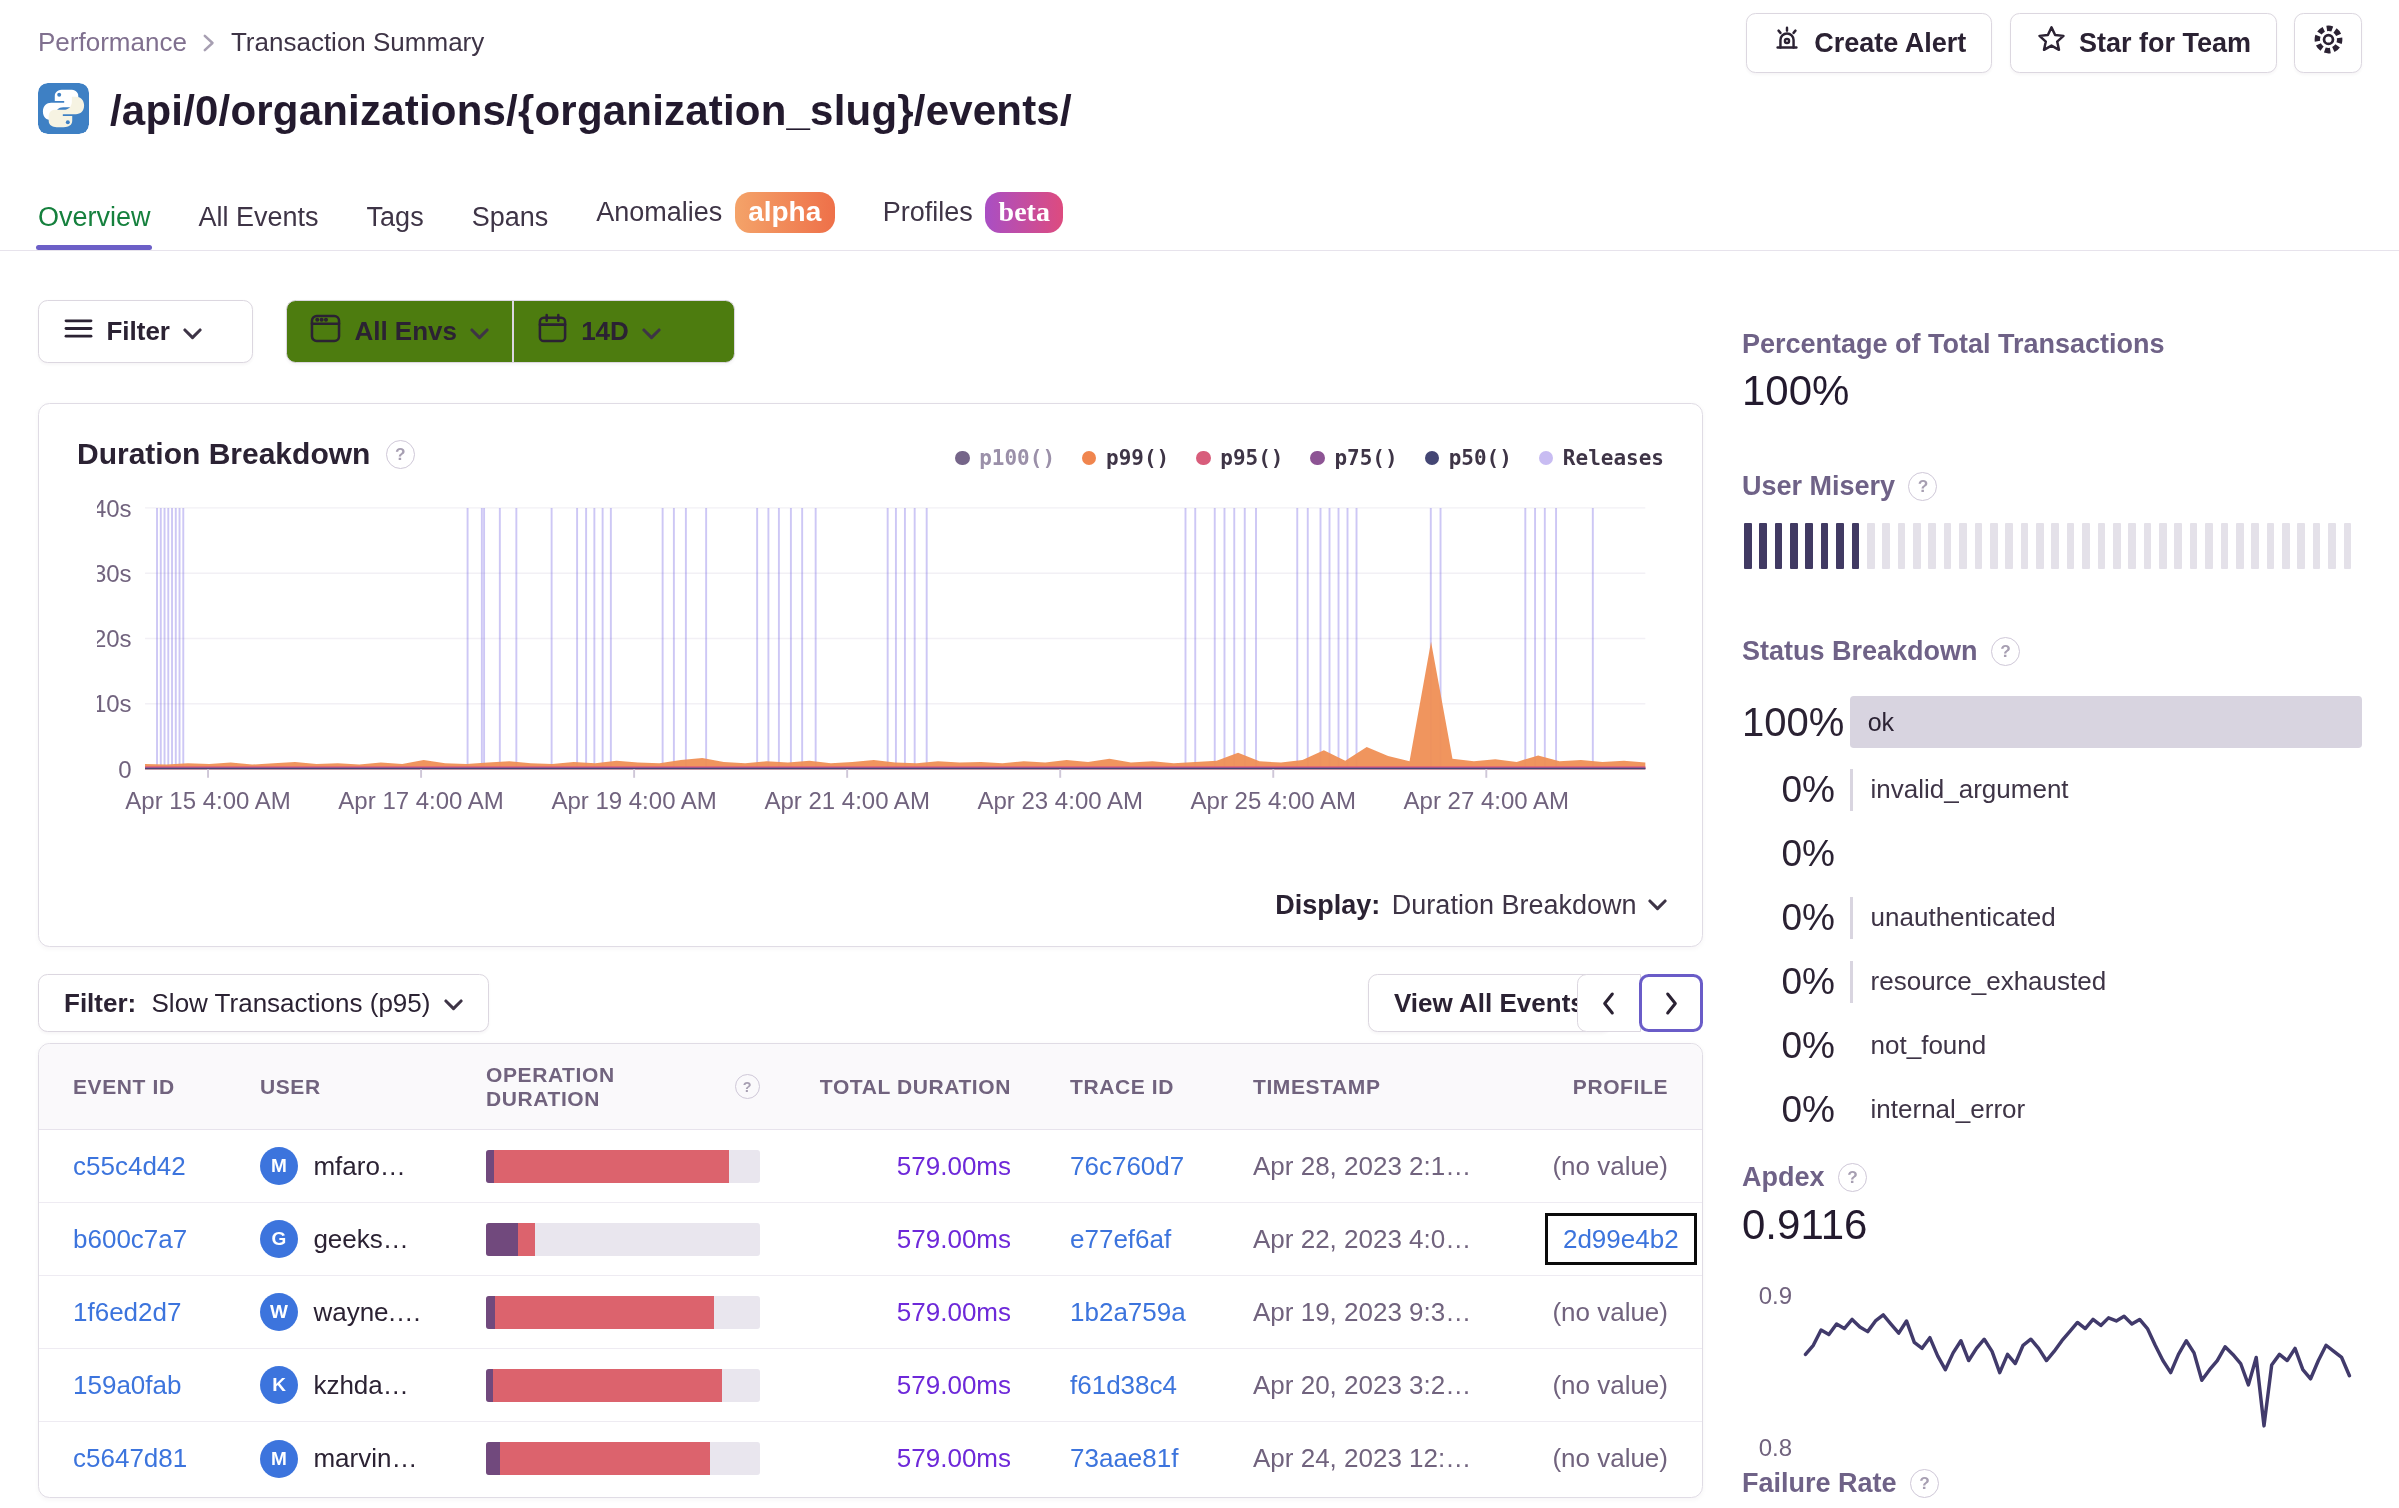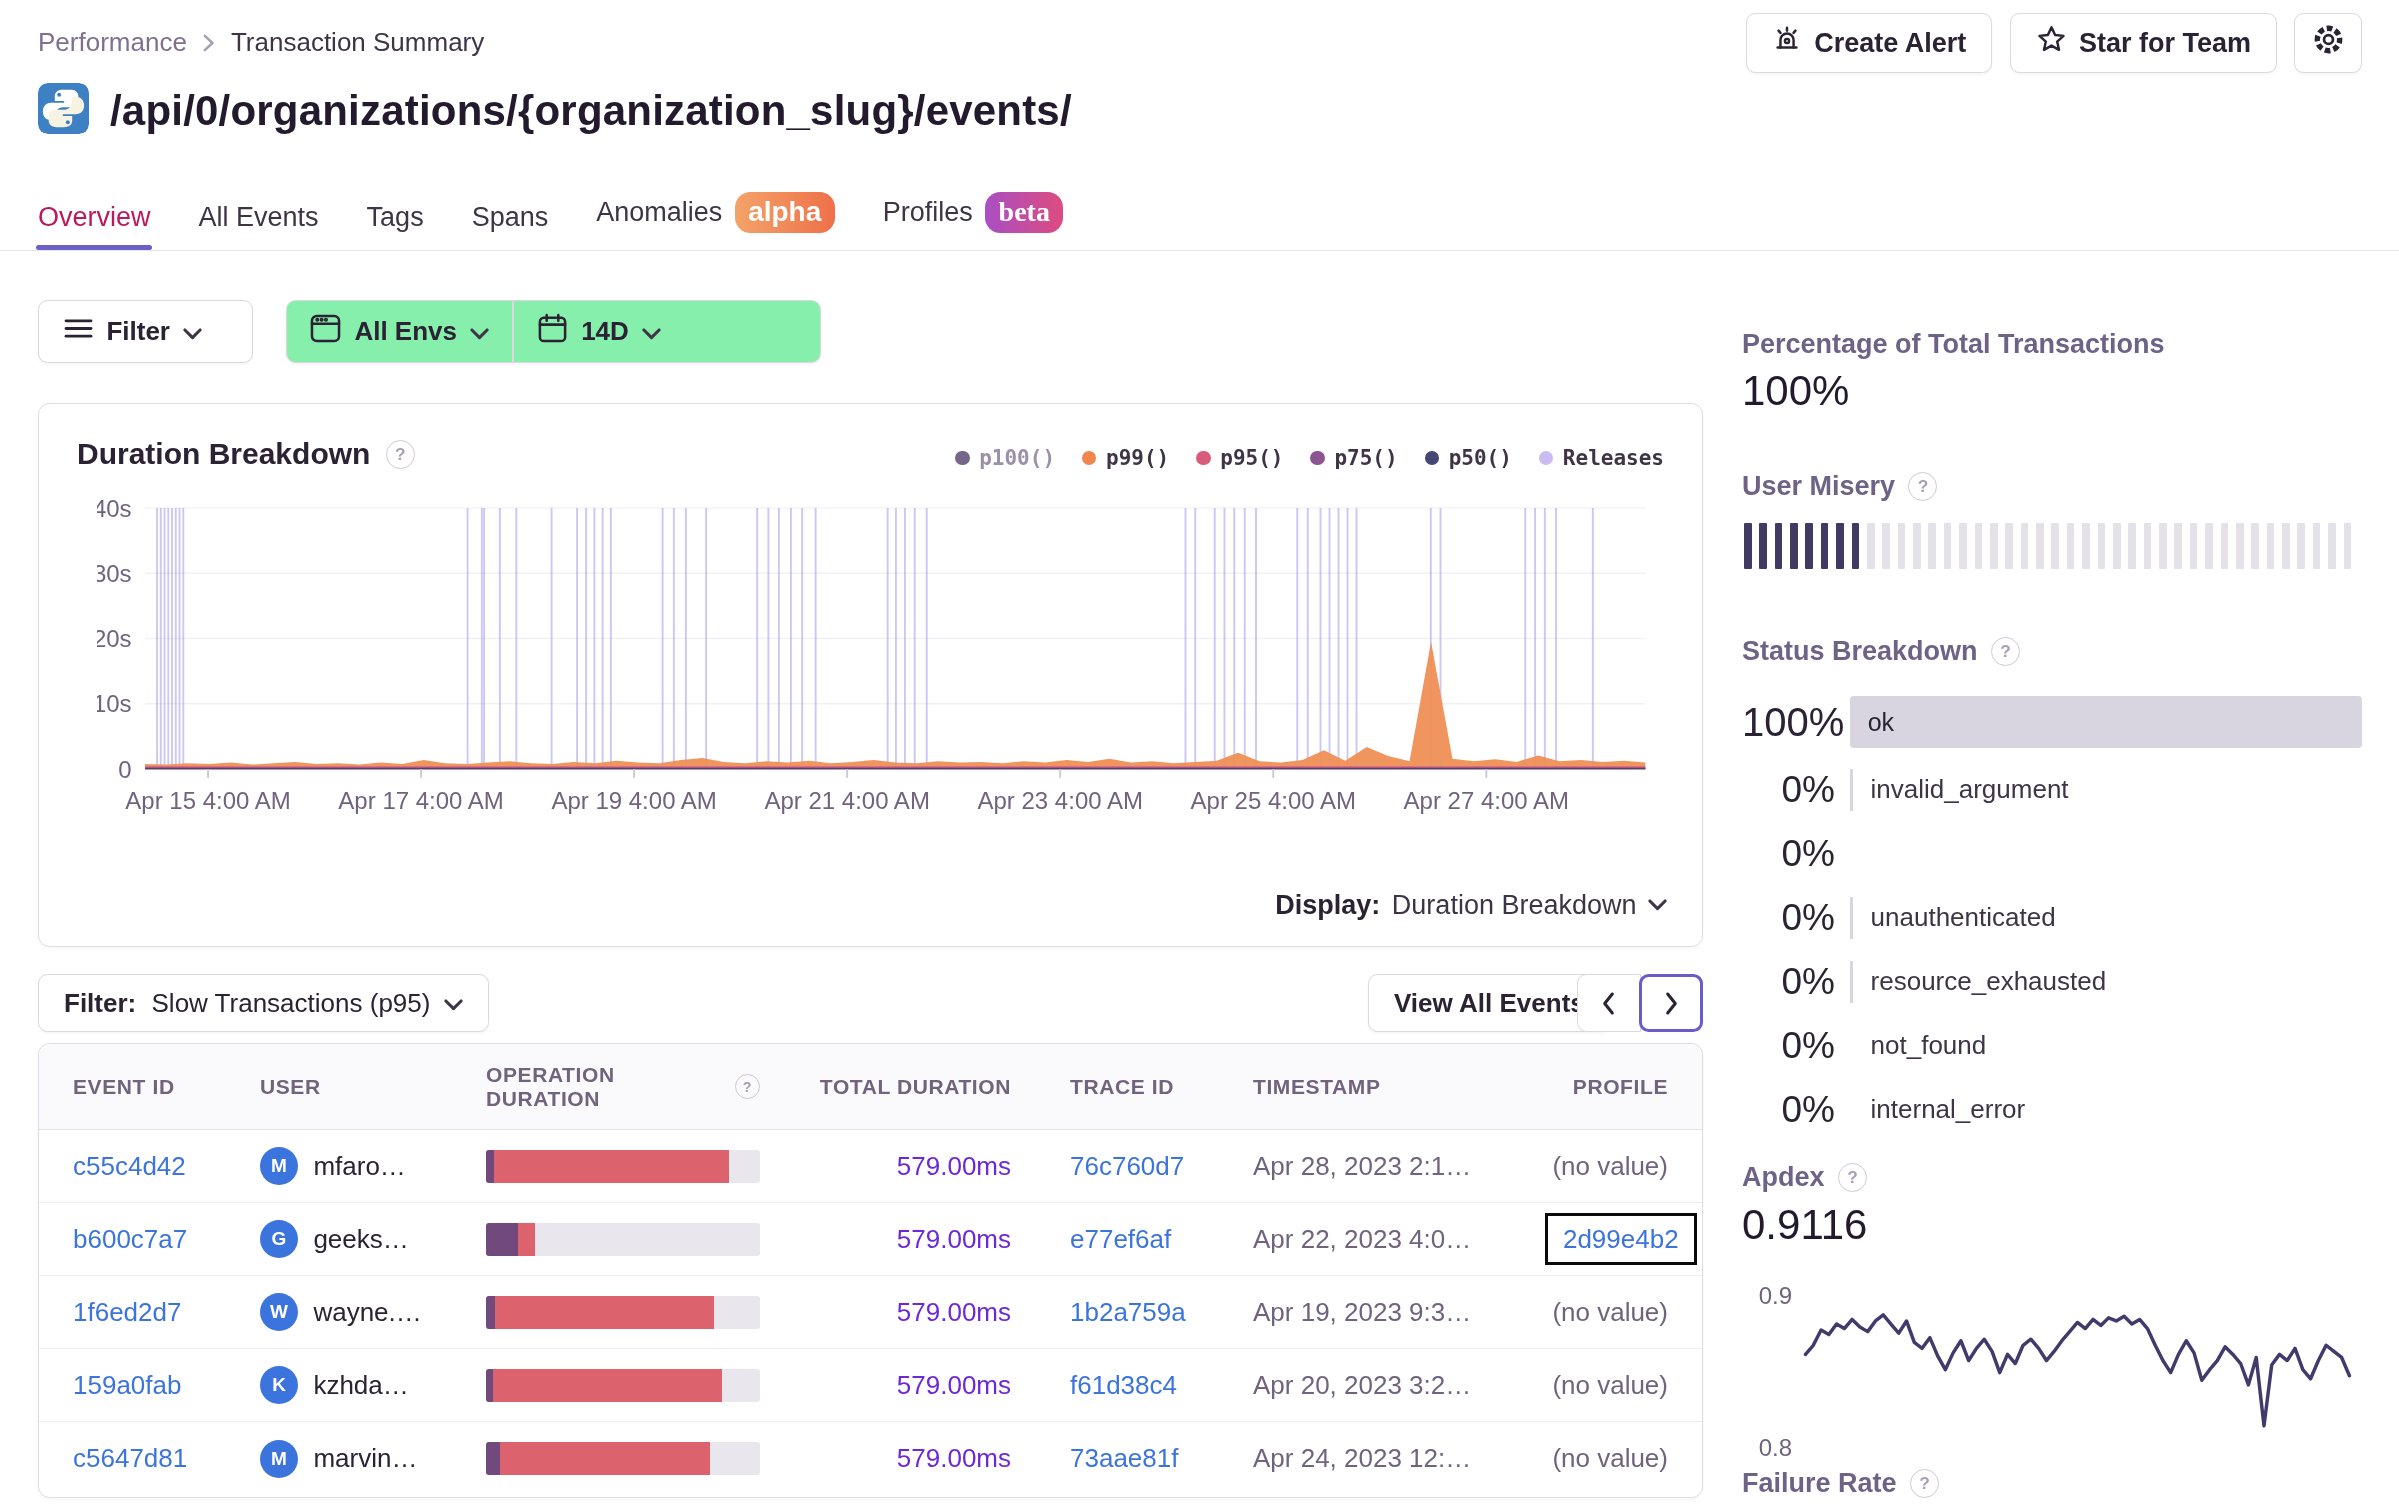--- a/index.html
+++ b/index.html
@@ -21,39 +21,39 @@
   .btn.icon-only { padding:0 16.3px; }
 
   .title-row { position:absolute; left:38px; top:83px; display:flex; align-items:center; gap:21px; }
   .py-icon { width:51px; height:51px; border-radius:9.6px; flex:0 0 auto; }
   .page-title { font-size:42px; font-weight:700; color:#231a2e; letter-spacing:0.2px; }
 
   
   .tabs { position:absolute; left:38px; top:188px; display:flex; gap:48px; align-items:flex-end; height:60px; }
   .tab { display:flex; align-items:center; gap:12.5px; font-size:27px; color:#3e3446;
          padding-bottom:15.4px; position:relative; cursor:pointer; }
-  .tab.active { color:#be185d; }
+  .tab.active { color:#15803d; }
   .tab.active::after { content:""; position:absolute; left:-1.9px; right:-1.9px; bottom:-1.9px;
          height:4.8px; border-radius:2.9px; background:#6c5fc7; }
   .badge { font-size:28px; font-weight:700; color:#fff; padding:3.8px 13.4px 4.8px; border-radius:15.4px; }
   .badge.alpha { background:linear-gradient(90deg,#f4a369,#ee7049); }
   .badge.beta  { background:linear-gradient(90deg,#a94fc4,#dd4b7f);font-family:Liberation Serif, serif; }
   .tabs-hairline { position:absolute; left:0; right:0; top:250px; height:1.4px; background:#e7e3ec; }
 
   
   .main-col { position:absolute; left:38px; top:0; width:1665px; height:1508px; }
 
   .filter-row { position:absolute; top:300px; left:0; width:1665px; height:63px; }
   .drop-btn { display:flex; align-items:center; gap:13.4px; height:63px; padding:0 25px;
               border:1.4px solid #dcd7e0; border-radius:9.6px; background:#fff;
               font-size:26px; font-weight:700; color:#2b2233; cursor:pointer;
               box-shadow:0 1.9px 2.9px rgba(43,34,51,.04); }
   #filter-btn { position:absolute; left:0; top:0; width:215px; }
-  .env-group { position:absolute; left:248px; top:0; width:535px; height:63px; display:flex;
-               border:1.4px solid #dcd7e0; border-radius:9.6px; background:#86efac;
+  .env-group { position:absolute; left:248px; top:0; width:449px; height:63px; display:flex;
+               border:1.4px solid #dcd7e0; border-radius:9.6px; background:#4d7c0f;
                box-shadow:0 1.9px 2.9px rgba(43,34,51,.04); }
   .env-seg { display:flex; align-items:center; gap:13.4px; padding:0 23px; font-size:26px; font-weight:700; cursor:pointer; }
   .env-divider { width:1.4px; background:#dcd7e0; margin:0; }
   .search-box { position:absolute; left:727px; top:0; width:938px; height:63px;
                 border:1.4px solid #dcd7e0; border-radius:9.6px; background:#fff;
                 display:flex; align-items:center; padding:0 21px; gap:15.4px;
                 box-shadow:inset 0 1px 2.9px rgba(43,34,51,.04); }
   .search-box input { border:none; outline:none; flex:1; font-family:"DejaVu Sans Mono", monospace;
                 font-size:23px; color:#2b2233; background:transparent; }
   .search-box input::placeholder { color:#80708f; }

